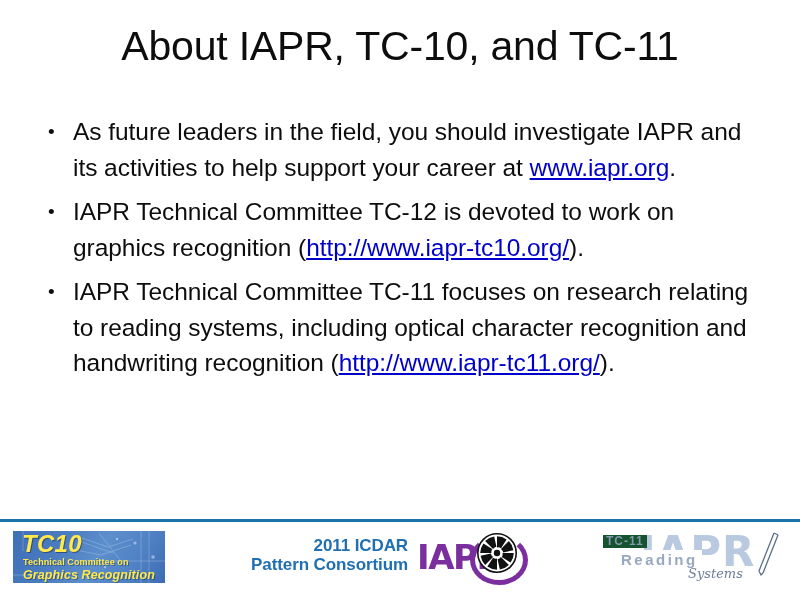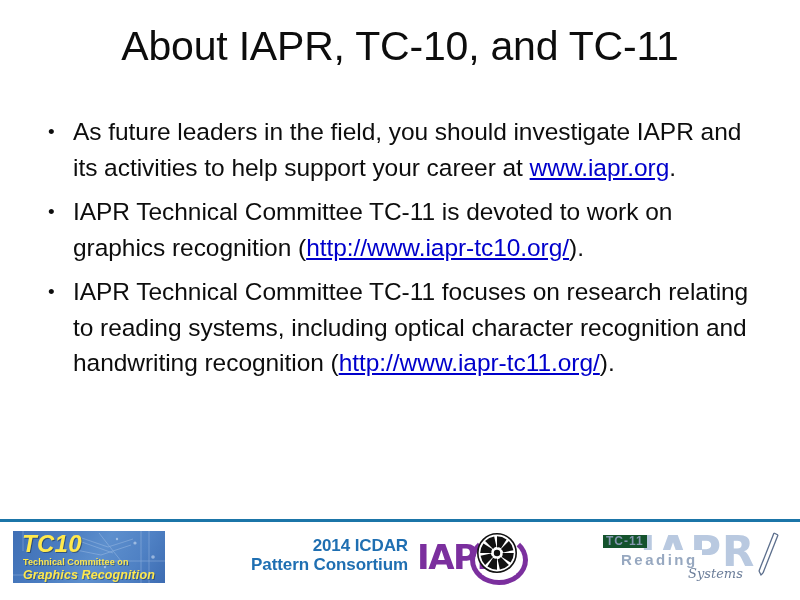--- a/index.html
+++ b/index.html
@@ -259,21 +259,21 @@
 </style>
 </head>
 <body>
 
 <div class="slide">
 
   <div class="slide-title">About IAPR, TC-10, and TC-11</div>
 
   <ul class="body-list" id="body-list">
       <li class="bullet-item"><span>As future leaders in the field, you should investigate IAPR and its activities to help support your career at </span><a class="link" href="#">www.iapr.org</a><span>.</span></li>
-      <li class="bullet-item"><span>IAPR Technical Committee TC-11 is devoted to work on graphics recognition (</span><a class="link" href="#">http://www.iapr-tc10.org/</a><span>).</span></li>
+      <li class="bullet-item"><span>IAPR Technical Committee TC-12 is devoted to work on graphics recognition (</span><a class="link" href="#">http://www.iapr-tc10.org/</a><span>).</span></li>
       <li class="bullet-item"><span>IAPR Technical Committee TC-11 focuses on research relating to reading systems, including optical character recognition and handwriting recognition (</span><a class="link" href="#">http://www.iapr-tc11.org/</a><span>).</span></li>
     </ul>
 
   <div class="footer-rule"></div>
 
   <div class="footer">
 
     <div class="tc10-logo">
       <svg class="tc10-deco" viewBox="0 0 152 52" preserveAspectRatio="none">
         <g stroke="#cfe0f5" stroke-width="0.7" fill="none" opacity="0.75">
@@ -294,21 +294,21 @@
           <circle cx="92" cy="36" r="1.2"></circle>
           <circle cx="133" cy="44" r="1.4"></circle>
         </g>
       </svg>
       <div class="tc10-title">TC10</div>
       <div class="tc10-sub1">Technical Committee on</div>
       <div class="tc10-sub2">Graphics Recognition</div>
     </div>
 
     <div class="icdar-block">
-      <div class="icdar-line1">2014 ICDAR</div>
+      <div class="icdar-line1">2011 ICDAR</div>
       <div class="icdar-line2">Pattern Consortium</div>
     </div>
 
     <div class="iapr-logo">
       <div class="iapr-word">IAPR</div>
       <div class="iapr-arc"></div>
       <svg class="iapr-pinwheel" viewBox="0 0 100 100">
         <circle cx="50" cy="50" r="48" fill="#ffffff" stroke="#111111" stroke-width="4"></circle>
         <g fill="#111111">
           <g transform="translate(50,50)">

